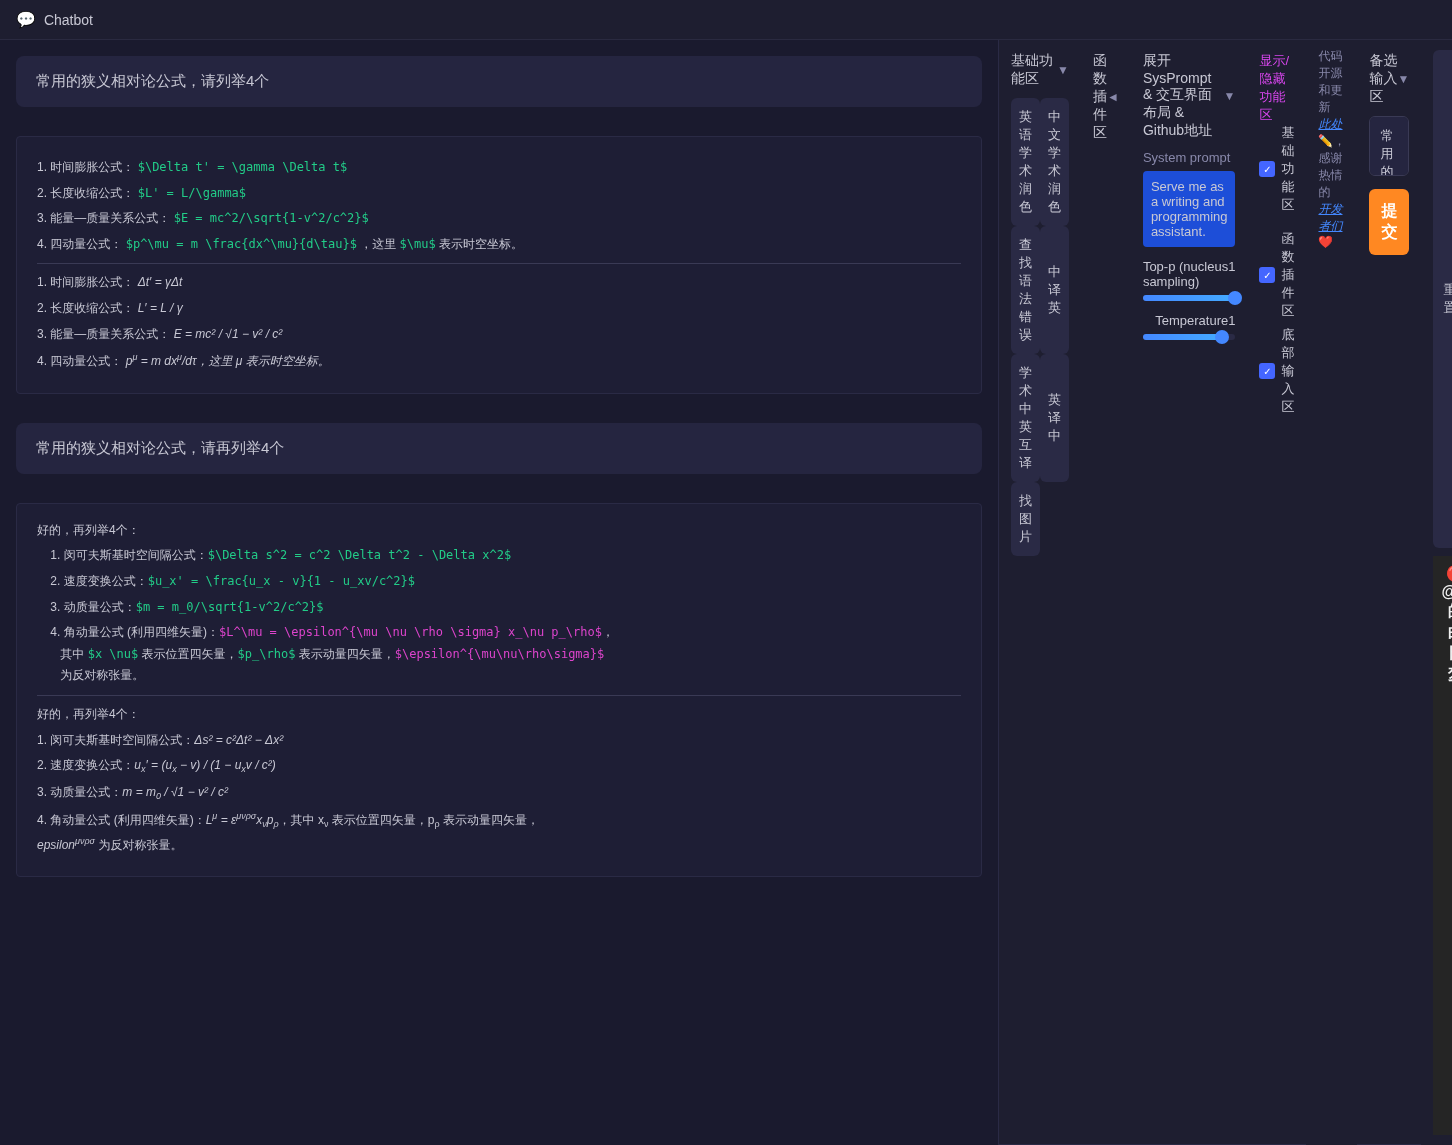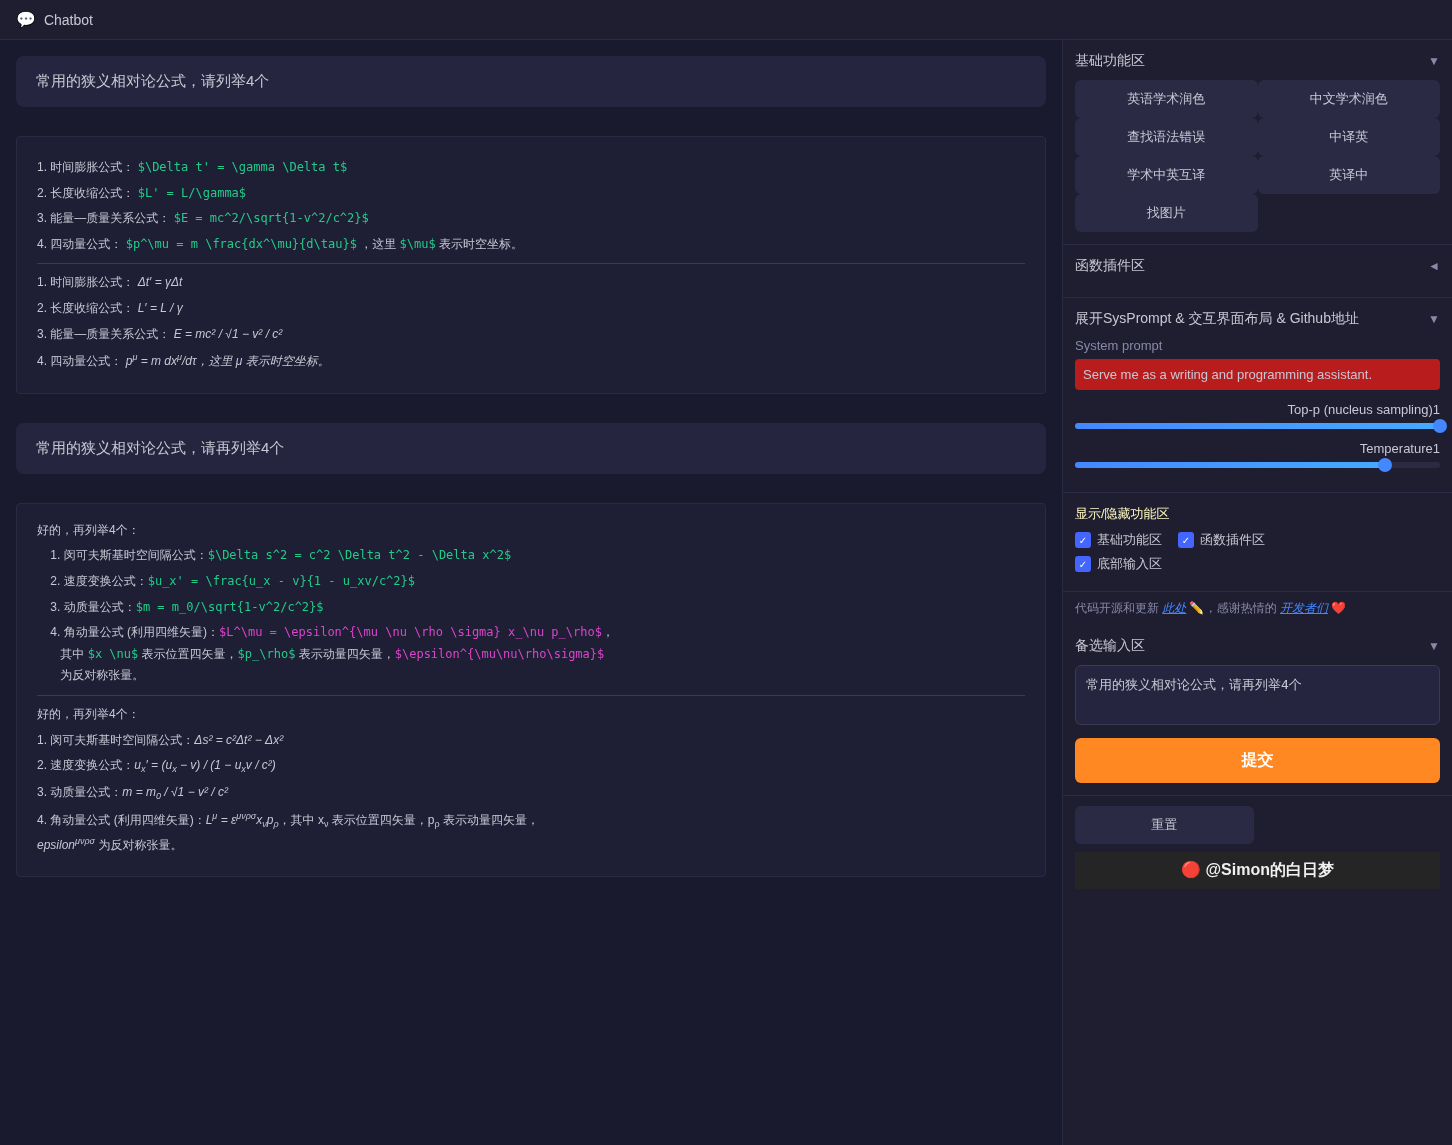--- a/index.html
+++ b/index.html
@@ -85,24 +85,24 @@
     .formula-block {
       margin: 4px 0;
     }
     sup { font-size: 0.75em; }
     sub { font-size: 0.75em; }
     .math-render {
       font-style: italic;
     }
     
     .sidebar {
-      width: 390px;
+      width: 454px;
       background: #1e1e30;
       display: flex;
-      flex-direction: column;
+      flex-direction: row;
       overflow-y: auto;
       border-left: 1px solid #2a2a45;
     }
     .sidebar-section {
       border-bottom: 1px solid #2a2a45;
       padding: 12px;
     }
     .sidebar-section-header {
       display: flex;
       justify-content: space-between;
@@ -143,21 +143,21 @@
       margin-bottom: 10px;
     }
     .sys-prompt-label {
       color: #8888aa;
       font-size: 13px;
       margin-bottom: 6px;
     }
     .sys-prompt-value {
       color: #c8c8d4;
       font-size: 13px;
-      background: #b91c1c;
+      background: #1d4ed8;
       border-radius: 4px;
       padding: 8px;
       margin-bottom: 12px;
     }
     .slider-label {
       display: flex;
       justify-content: flex-end;
       color: #c8c8d4;
       font-size: 13px;
       margin-bottom: 6px;
@@ -186,23 +186,22 @@
       border-radius: 50%;
       position: absolute;
       top: -4px;
       cursor: pointer;
     }
     .visibility-section {
       padding: 12px;
       border-bottom: 1px solid #2a2a45;
     }
     .visibility-label {
-      color: #fef9c3;
-      font-size: 13px;
-      margin-bottom: 8px;
+      color: #d946ef;
+      font-size: 13px;
     }
     .checkbox-row {
       display: flex;
       gap: 16px;
       flex-wrap: wrap;
       margin-bottom: 6px;
     }
     .checkbox-item {
       display: flex;
       align-items: center;

